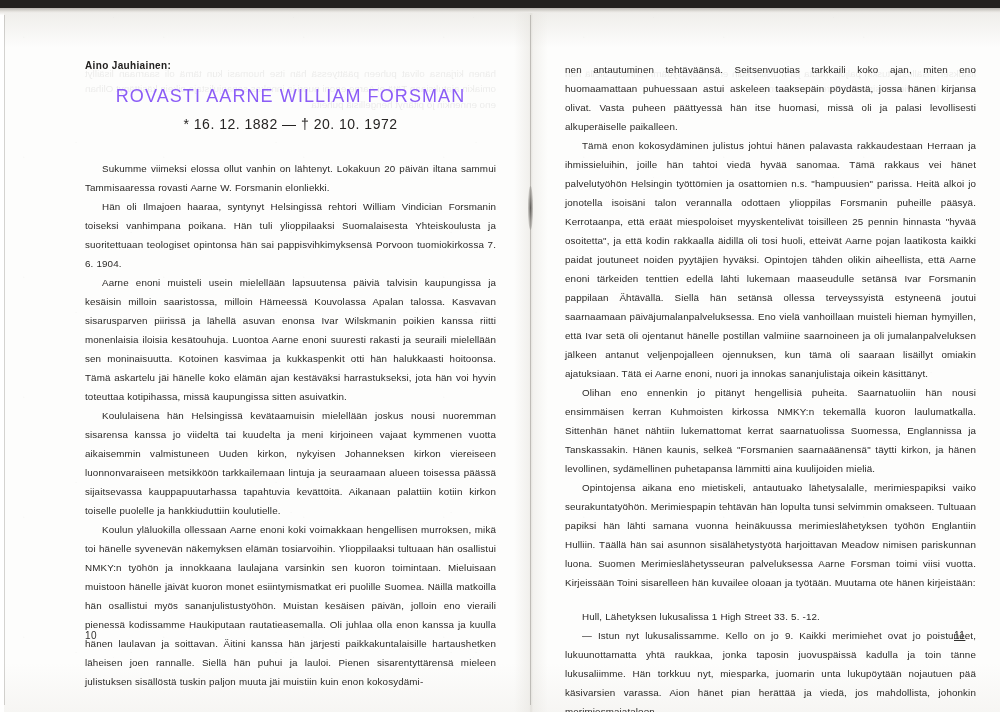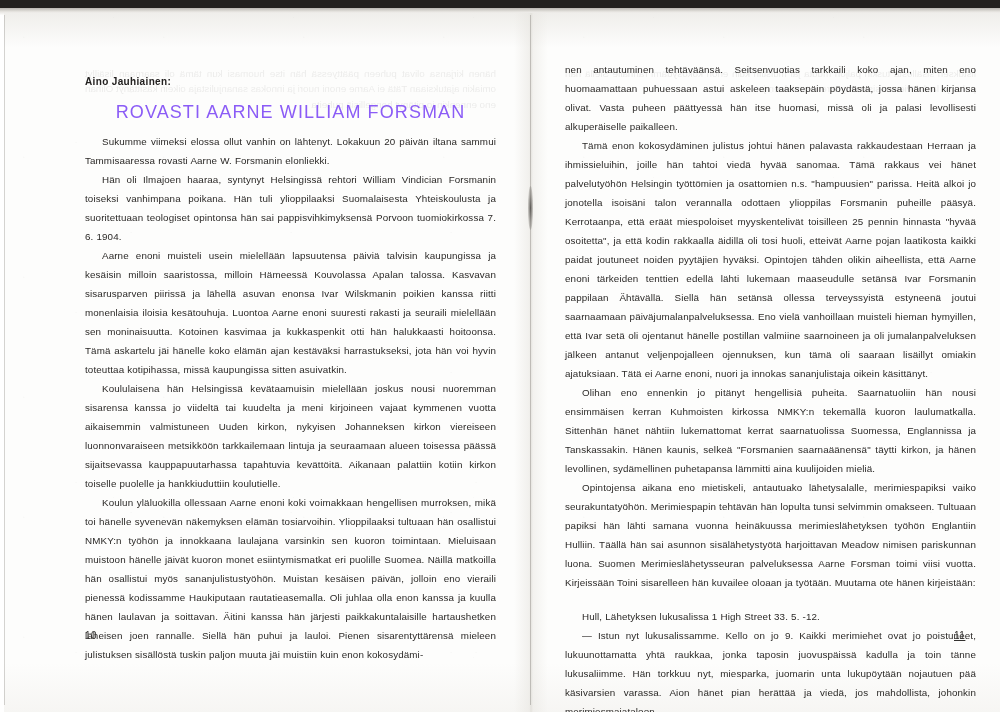--- a/index.html
+++ b/index.html
@@ -110,21 +110,21 @@
     position: absolute;
     color: #2b2927;
   }
   .page-left  { left: 85px;  top: 60px; width: 411px; }
   .page-right { left: 565px; top: 60px; width: 411px; }
 
   .byline {
     font-size: 10px;
     font-weight: bold;
     letter-spacing: 0.35px;
-    margin: 16px 0 15px 0;
+    margin: 0 0 15px 0;
     color: #232120;
   }
 
   .doc-title {
     font-size: 18px;
     font-weight: 400;
     letter-spacing: 1.1px;
     text-align: center;
     margin: 0 0 9px 0;
     color: #8b5cf6;
@@ -212,20 +212,21 @@
   <div class="gutter-blob"></div>
 
   <div class="bleed bleed-left">hänen kirjansa olivat puheen päättyessä hän itse huomasi kun tämä oli saarnaan lisäillyt omiakin ajatuksiaan Tätä ei Aarne enoni nuori ja innokas sananjulistaja oikein käsittänyt Olihan eno ennenkin jo pitänyt hengellisiä puheita</div>
   <div class="bleed bleed-right">listuksen sisällöstä tuskin paljon muuta jäi muistiin kuin enon kokosydämi rannalle Siellä hän puhui ja lauloi Pienen sisarentyttärensä mieleen ju</div>
 
   <div class="page page-left">
     <div class="byline">Aino Jauhiainen:</div>
 
     <h1 class="doc-title">ROVASTI AARNE WILLIAM FORSMAN</h1>
 
+    <div class="doc-dates">* 16. 12. 1882 — † 20. 10. 1972</div>
 
     <p class="para">Sukumme viimeksi elossa ollut vanhin on lähtenyt. Lokakuun 20 päivän iltana sammui Tammisaaressa rovasti Aarne W. Forsmanin elonliekki.</p>
     <p class="para">Hän oli Ilmajoen haaraa, syntynyt Helsingissä rehtori William Vindician Forsmanin toiseksi vanhimpana poikana. Hän tuli ylioppilaaksi Suomalaisesta Yhteiskoulusta ja suoritettuaan teologiset opintonsa hän sai pappisvihkimyksensä Porvoon tuomiokirkossa 7. 6. 1904.</p>
     <p class="para">Aarne enoni muisteli usein mielellään lapsuutensa päiviä talvisin kaupungissa ja kesäisin milloin saaristossa, milloin Hämeessä Kouvolassa Apalan talossa. Kasvavan sisarusparven piirissä ja lähellä asuvan enonsa Ivar Wilskmanin poikien kanssa riitti monenlaisia iloisia kesätouhuja. Luontoa Aarne enoni suuresti rakasti ja seuraili mielellään sen moninaisuutta. Kotoinen kasvimaa ja kukkaspenkit otti hän halukkaasti hoitoonsa. Tämä askartelu jäi hänelle koko elämän ajan kestäväksi harrastukseksi, jota hän voi hyvin toteuttaa kotipihassa, missä kaupungissa sitten asuivatkin.</p>
     <p class="para">Koululaisena hän Helsingissä kevätaamuisin mielellään joskus nousi nuoremman sisarensa kanssa jo viideltä tai kuudelta ja meni kirjoineen vajaat kymmenen vuotta aikaisemmin valmistuneen Uuden kirkon, nykyisen Johanneksen kirkon viereiseen luonnonvaraiseen metsikköön tarkkailemaan lintuja ja seuraamaan alueen toisessa päässä sijaitsevassa kauppapuutarhassa tapahtuvia kevättöitä. Aikanaan palattiin kotiin kirkon toiselle puolelle ja hankkiuduttiin koulutielle.</p>
     <p class="para">Koulun yläluokilla ollessaan Aarne enoni koki voimakkaan hengellisen murroksen, mikä toi hänelle syvenevän näkemyksen elämän tosiarvoihin. Ylioppilaaksi tultuaan hän osallistui NMKY:n työhön ja innokkaana laulajana varsinkin sen kuoron toimintaan. Mieluisaan muistoon hänelle jäivät kuoron monet esiintymismatkat eri puolille Suomea. Näillä matkoilla hän osallistui myös sananjulistustyöhön. Muistan kesäisen päivän, jolloin eno vieraili pienessä kodissamme Haukiputaan rautatieasemalla. Oli juhlaa olla enon kanssa ja kuulla hänen laulavan ja soittavan. Äitini kanssa hän järjesti paikkakuntalaisille hartaushetken läheisen joen rannalle. Siellä hän puhui ja lauloi. Pienen sisarentyttärensä mieleen julistuksen sisällöstä tuskin paljon muuta jäi muistiin kuin enon kokosydämi-</p>
   </div>
 
   <div class="folio folio-left">10</div>
 

